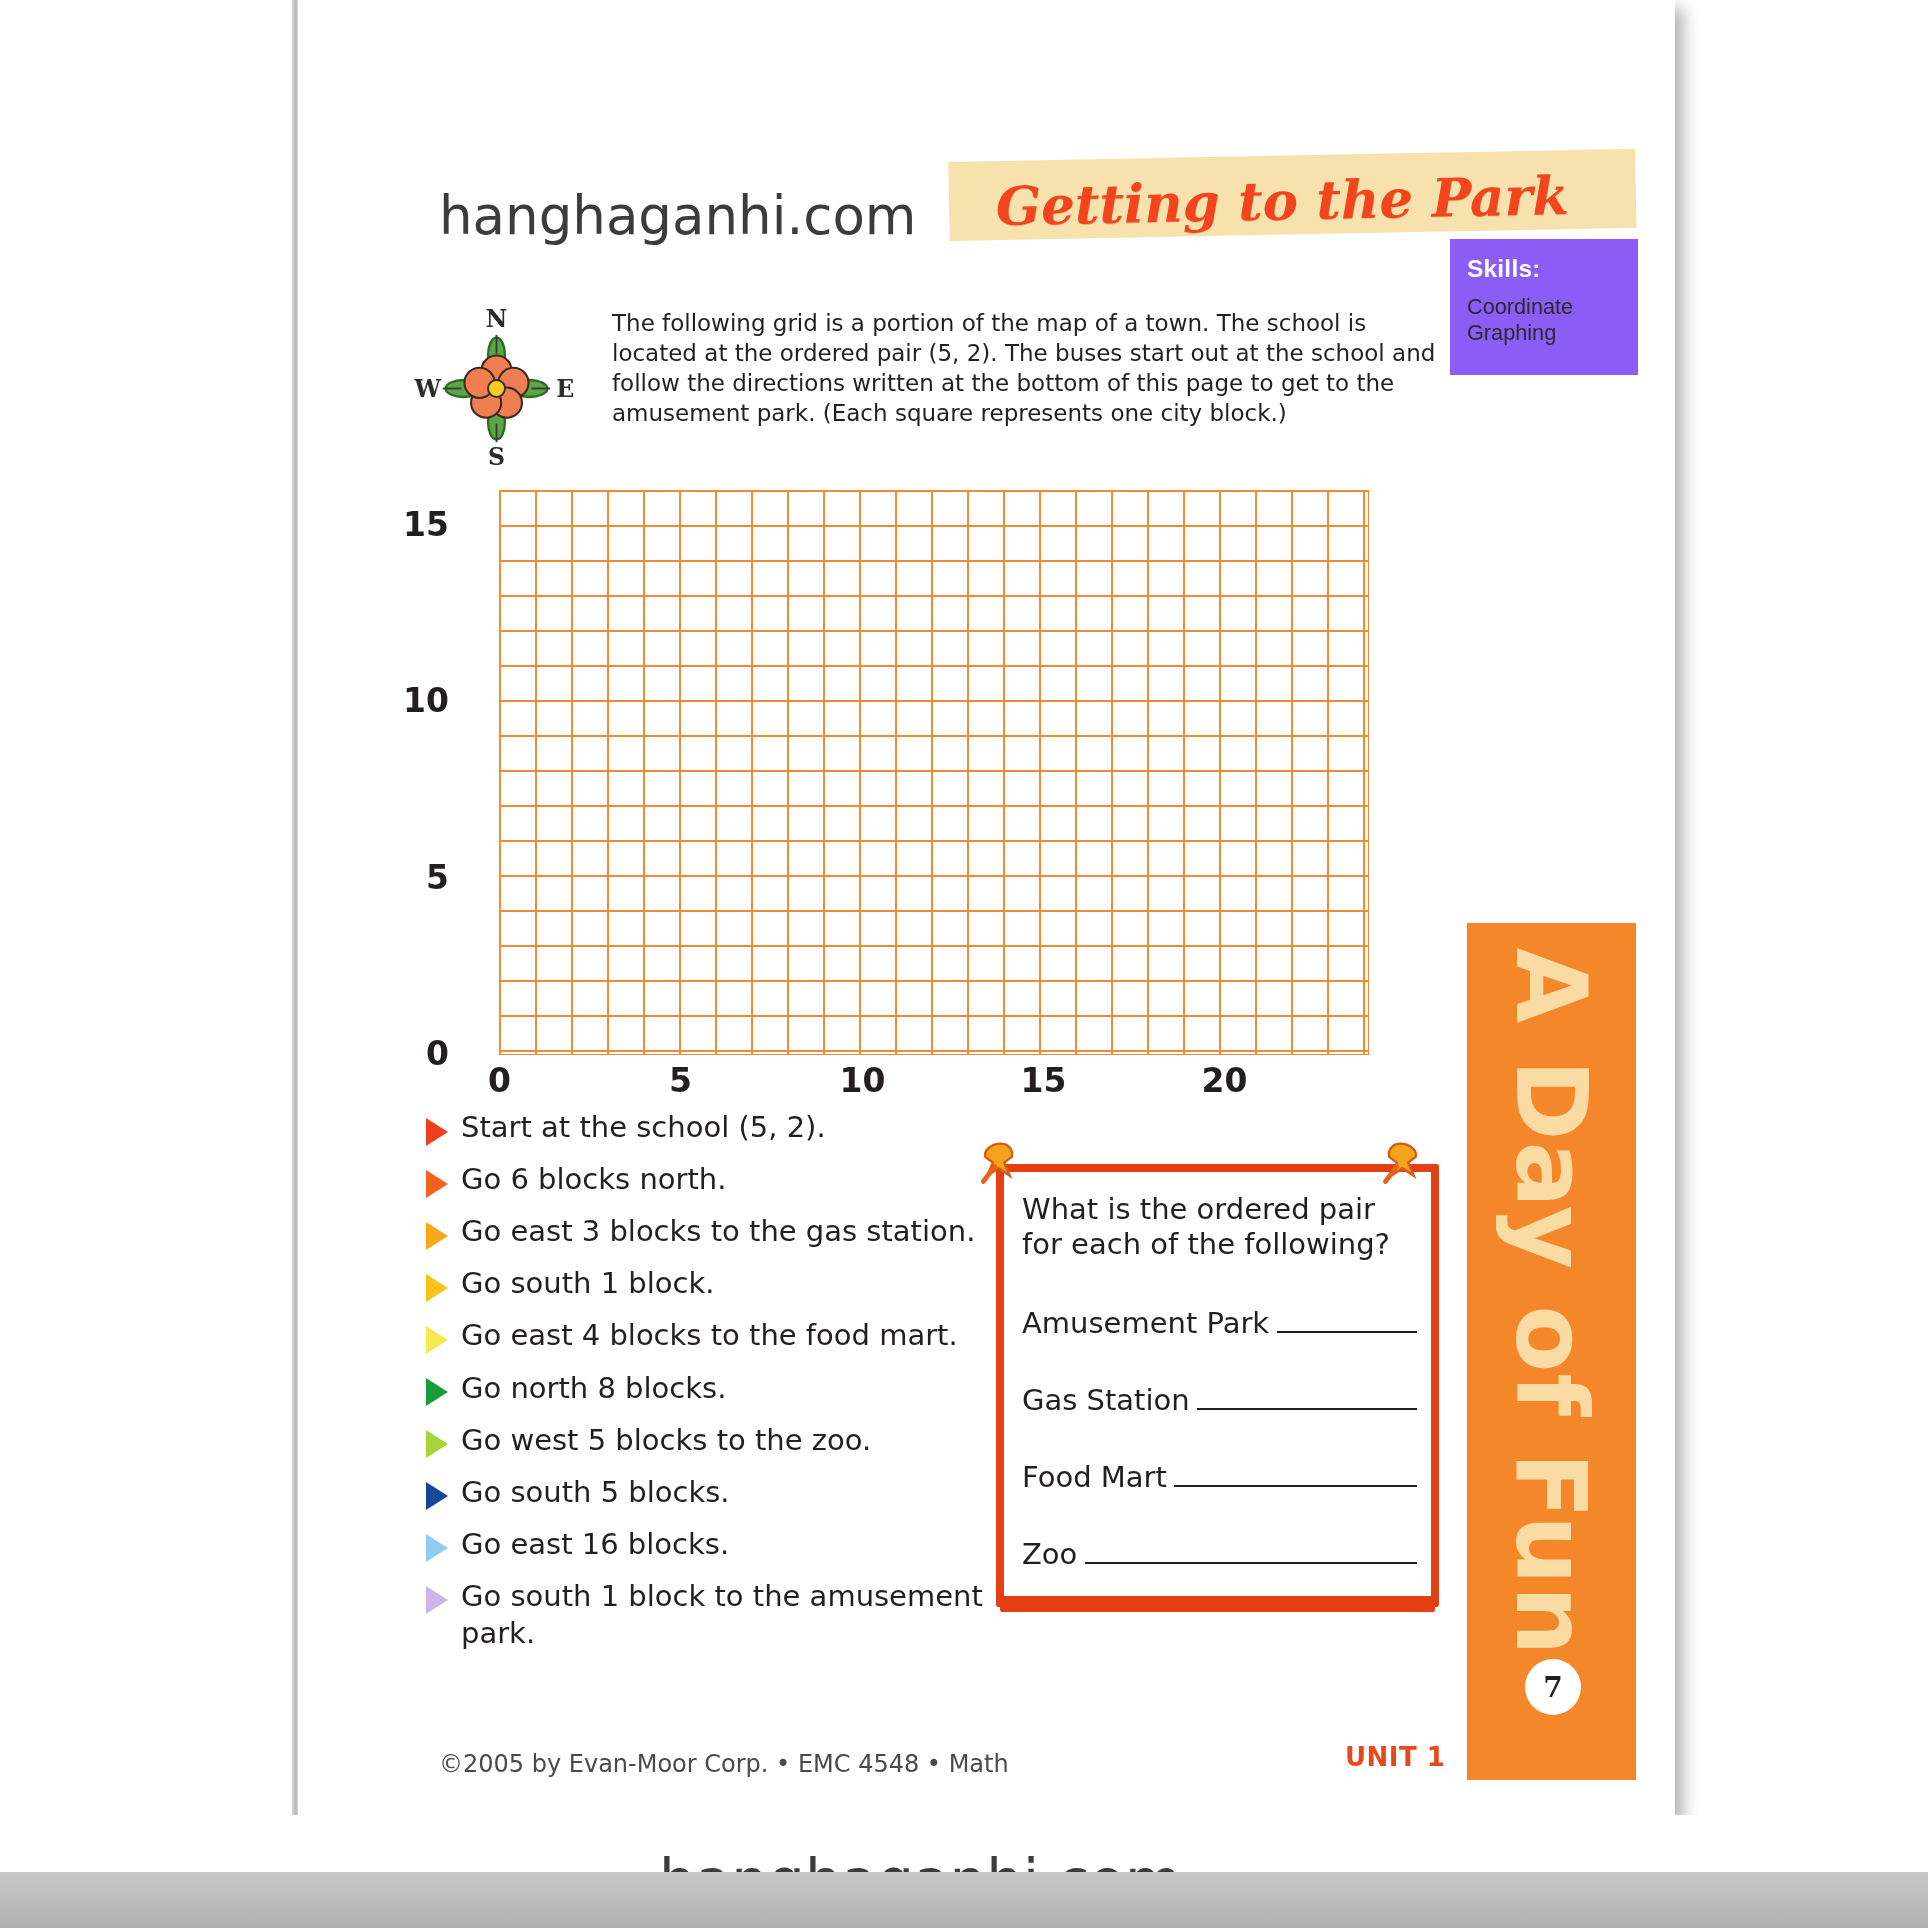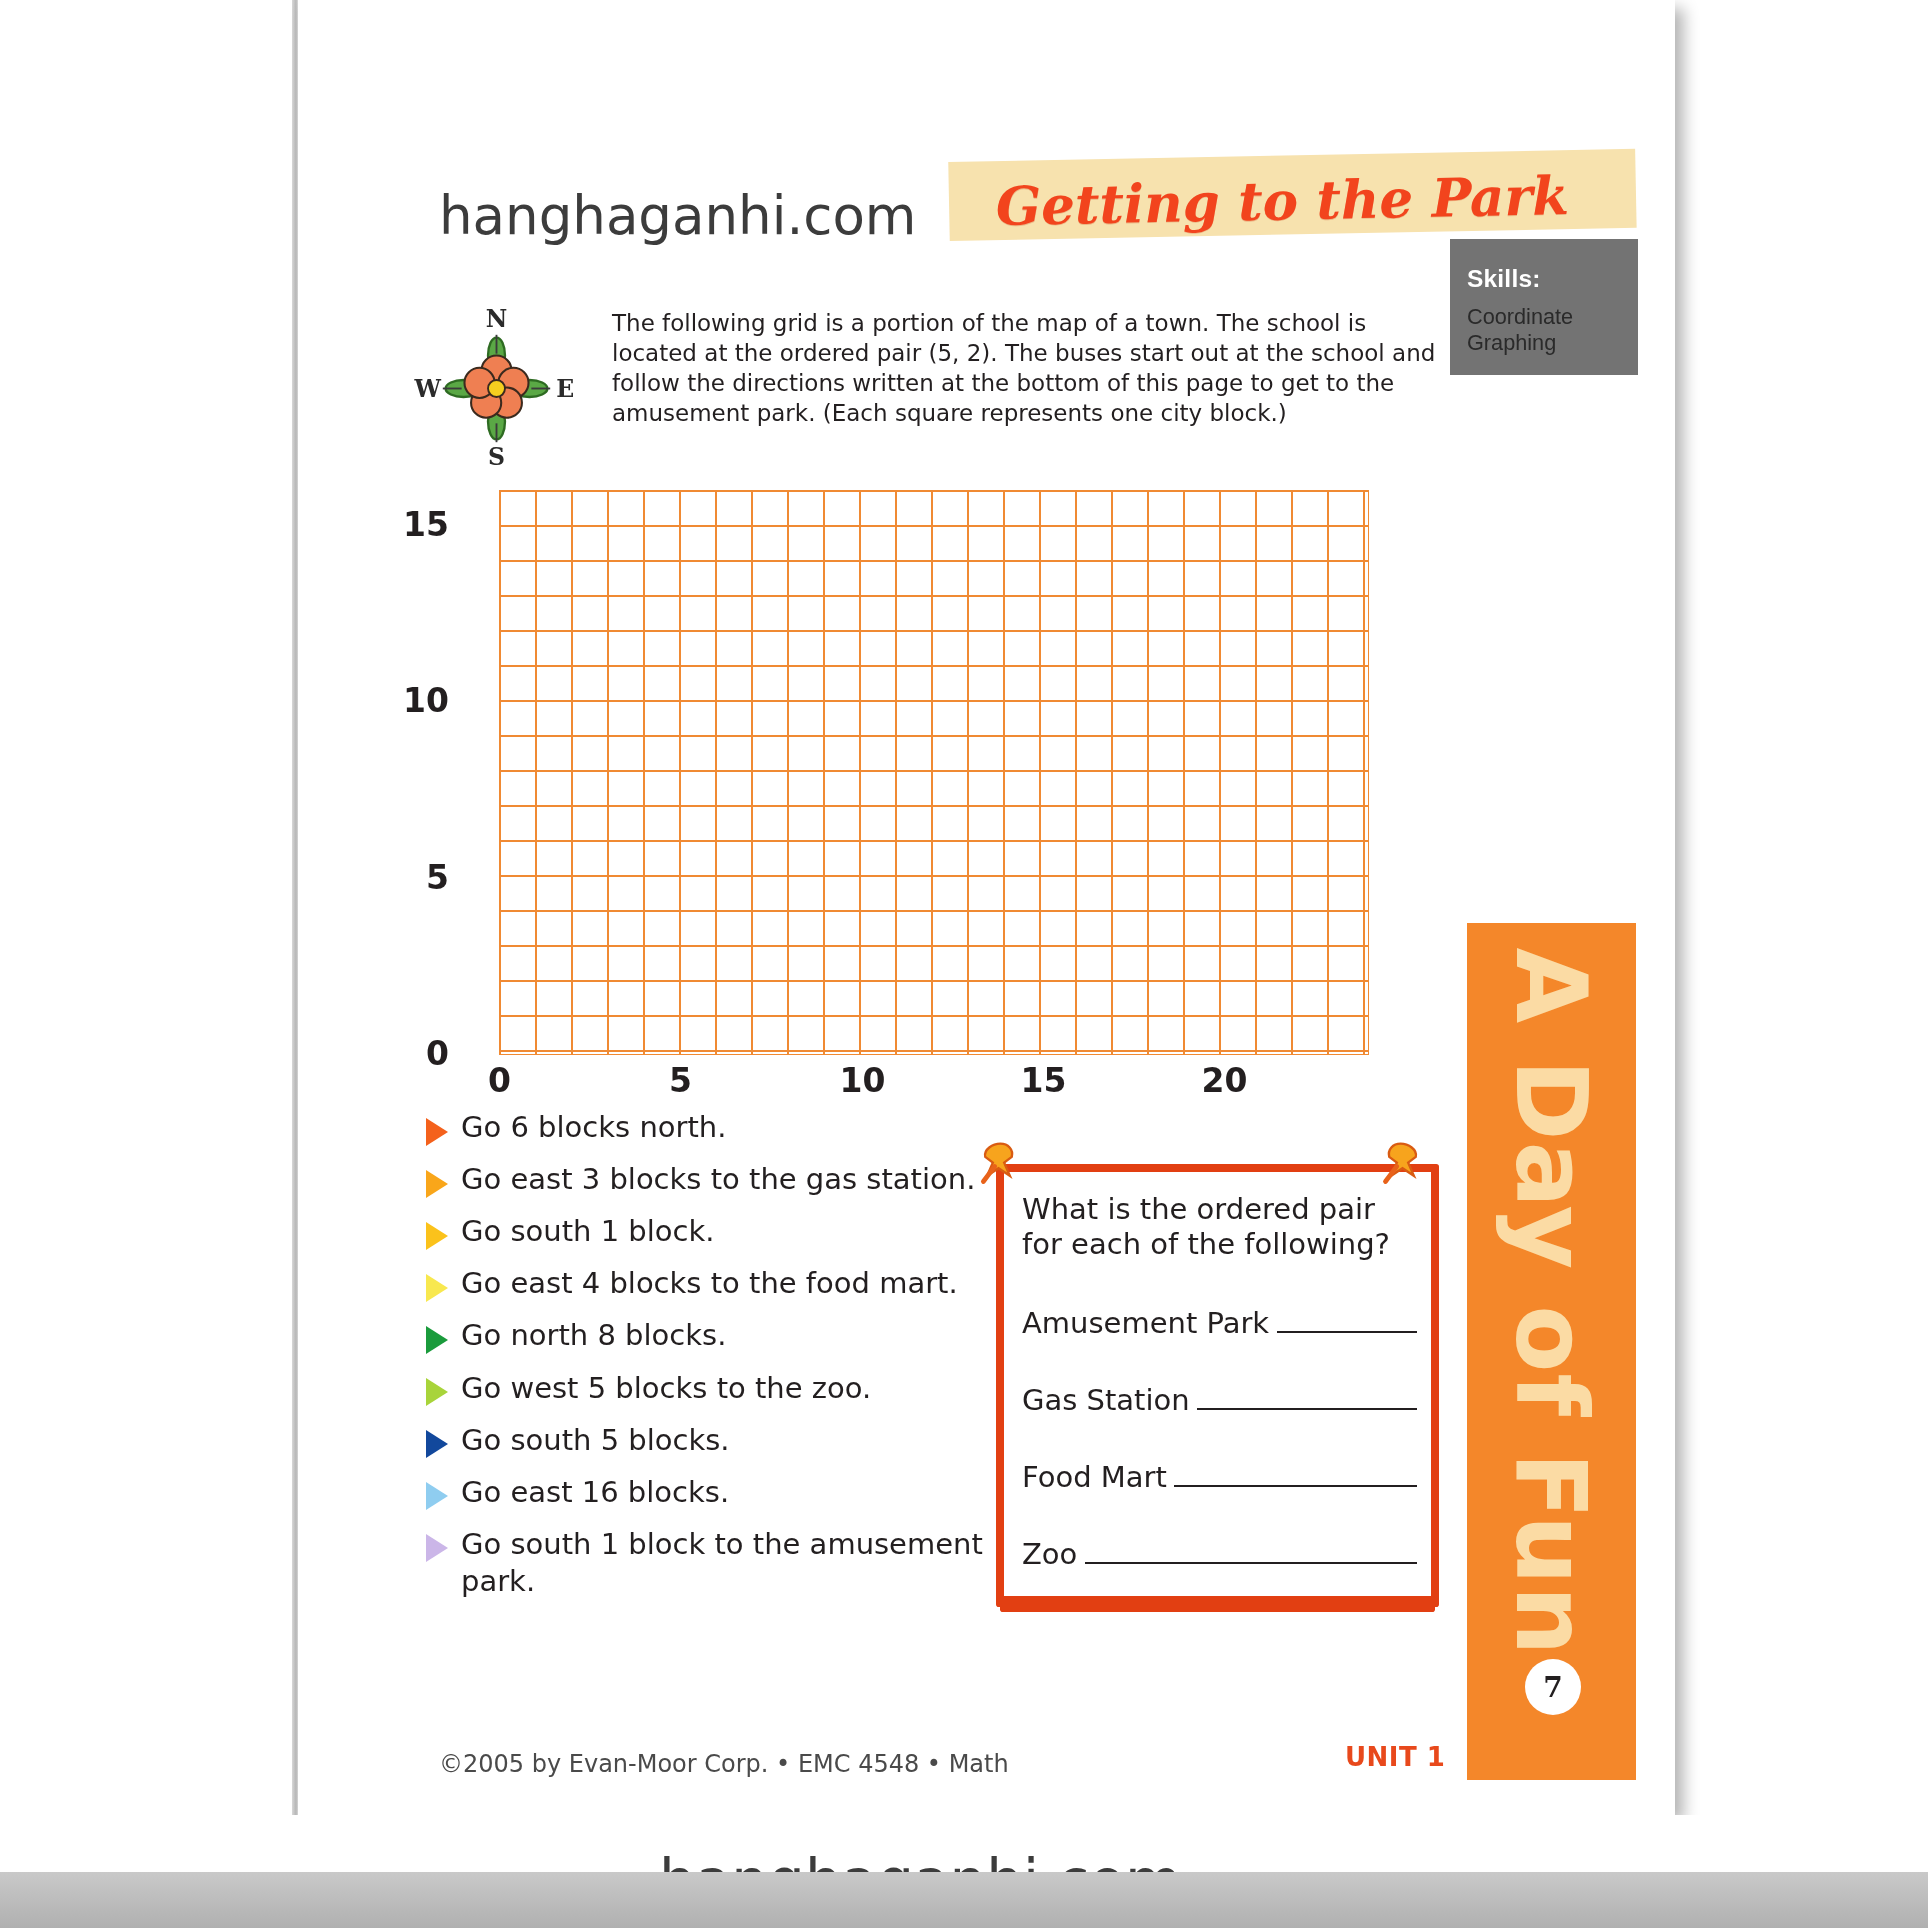--- a/index.html
+++ b/index.html
@@ -82,22 +82,22 @@
     transform: rotate(-1.1deg);
     transform-origin: left center;
     text-shadow: 0 0.9px 0 rgba(200,60,20,0.25);
   }
 
   
   .skills-box {
     position: absolute;
     left: 1450px; top: 239px;
     width: 188px; height: 136px;
-    background: #737373;
-    padding: 26px 0 0 17px;
+    background: #8b5cf6;
+    padding: 16px 0 0 17px;
   }
   .skills-label {
     color: #ffffff;
     font-size: 24.5px;
     font-weight: 700;
     letter-spacing: 0.2px;
   }
   .skills-value {
     margin-top: 11.3px;
     color: #2a2a2a;
@@ -364,20 +364,24 @@
     <div id="x-ticks">
         <div class="xlabel" style="left: 14px;">0</div>
         <div class="xlabel" style="left: 195px;">5</div>
         <div class="xlabel" style="left: 377px;">10</div>
         <div class="xlabel" style="left: 558px;">15</div>
         <div class="xlabel" style="left: 739px;">20</div>
       </div>
   </div>
 
   <div class="directions" id="directions-list">
+      <div class="dir-item">
+        <span class="dir-arrow" style="color: rgb(240, 64, 27);"></span>
+        <span class="dir-text">Start at the school (5, 2).</span>
+      </div>
       <div class="dir-item">
         <span class="dir-arrow" style="color: rgb(244, 97, 28);"></span>
         <span class="dir-text">Go 6 blocks north.</span>
       </div>
       <div class="dir-item">
         <span class="dir-arrow" style="color: rgb(249, 166, 26);"></span>
         <span class="dir-text">Go east 3 blocks to the gas station.</span>
       </div>
       <div class="dir-item">
         <span class="dir-arrow" style="color: rgb(251, 194, 27);"></span>

